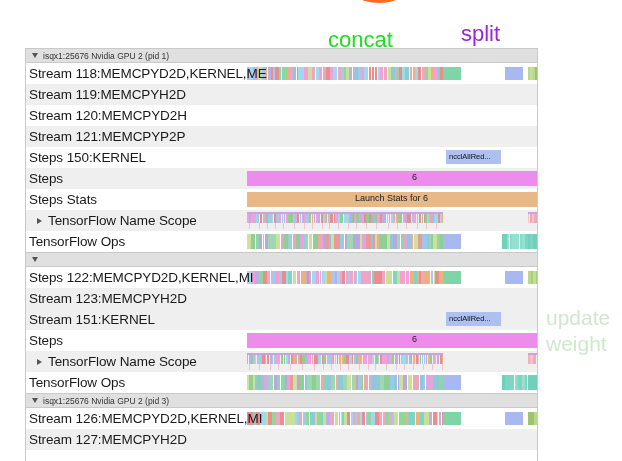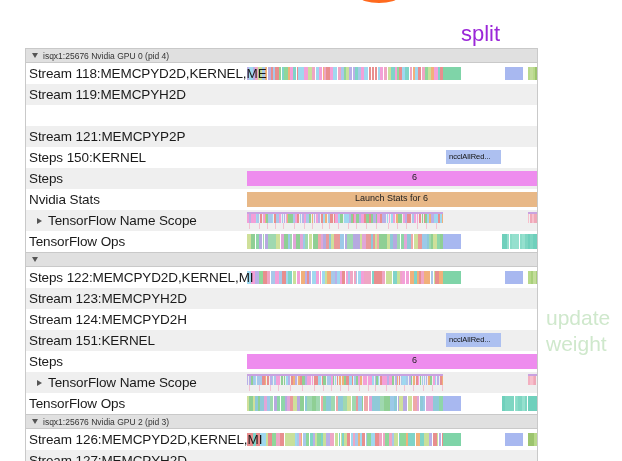--- a/index.html
+++ b/index.html
@@ -70,31 +70,32 @@
 
 <div id="stage">
 
   <div class="top-arc"></div>
 
   <div class="rect rect-concat"></div>
   <div class="rect rect-nccl"></div>
   <div class="rect rect-split"></div>
   <div class="rect rect-weight"></div>
 
+  <div class="anno anno-concat">concat</div>
   <div class="anno anno-split">split</div>
   <div class="anno anno-nccl">nccl</div>
   <div class="anno anno-weight">
     <div>update</div>
     <div>weight</div>
   </div>
 
   <div id="panel">
       <div class="grp-header">
         <span class="tri-down"></span>
-        <span>isqx1:25676 Nvidia GPU 0 (pid 4)</span>
+        <span>isqx1:25676 Nvidia GPU 2 (pid 1)</span>
       </div>
       <div class="row">
         <div class="track">
           <div class="bar" style="left: 0px; width: 2.25444px; top: 4px; height: 13px; background: rgb(185, 176, 232);"></div>
           <div class="bar" style="left: 2.38362px; width: 3.40419px; top: 4px; height: 13px; background: rgb(159, 216, 239);"></div>
           <div class="bar" style="left: 6.01031px; width: 2.17278px; top: 4px; height: 13px; background: rgb(185, 176, 232);"></div>
           <div class="bar" style="left: 8.48298px; width: 2.92046px; top: 4px; height: 13px; background: rgb(239, 166, 196);"></div>
           <div class="bar" style="left: 11.4296px; width: 3.35033px; top: 4px; height: 13px; background: rgb(201, 224, 154);"></div>
           <div class="bar" style="left: 15.1541px; width: 2.87284px; top: 4px; height: 13px; background: rgb(168, 200, 234);"></div>
           <div class="bar" style="left: 18.0831px; width: 2.2537px; top: 4px; height: 13px; background: rgb(241, 176, 122);"></div>
@@ -167,20 +168,21 @@
         <div class="row-label">Stream 118:MEMCPYD2D,KERNEL,ME</div>
       </div>
       <div class="row alt">
         <div class="track"></div>
         <div class="label-mask"></div>
         <div class="row-label">Stream 119:MEMCPYH2D</div>
       </div>
       <div class="row">
         <div class="track"></div>
         <div class="label-mask"></div>
+        <div class="row-label">Stream 120:MEMCPYD2H</div>
       </div>
       <div class="row alt">
         <div class="track"></div>
         <div class="label-mask"></div>
         <div class="row-label">Stream 121:MEMCPYP2P</div>
       </div>
       <div class="row">
         <div class="track">
           <div class="nccl-bar">ncclAllRed...</div>
         </div>
@@ -194,21 +196,21 @@
         </div>
         <div class="label-mask"></div>
         <div class="row-label">Steps</div>
       </div>
       <div class="row">
         <div class="track">
           <div class="launch-bar"></div>
           <div class="launch-txt">Launch Stats for 6</div>
         </div>
         <div class="label-mask"></div>
-        <div class="row-label">Nvidia Stats</div>
+        <div class="row-label">Steps Stats</div>
       </div>
       <div class="row alt">
         <div class="track">
           <div class="bar" style="left: 0px; width: 196px; top: 2px; height: 1.5px; background: rgb(201, 162, 224);"></div>
           <div class="bar" style="left: 0px; width: 2.30654px; top: 4px; height: 9px; background: rgb(243, 160, 216);"></div>
           <div class="bar" style="left: 2.41415px; width: 1.37815px; top: 4px; height: 9px; background: rgb(185, 176, 232);"></div>
           <div class="bar" style="left: 4.26342px; width: 1.78008px; top: 4px; height: 9px; background: rgb(243, 160, 216);"></div>
           <div class="bar" style="left: 6.49899px; width: 2.37416px; top: 4px; height: 9px; background: rgb(243, 160, 216);"></div>
           <div class="bar" style="left: 9.04331px; width: 1.31317px; top: 4px; height: 9px; background: rgb(159, 216, 239);"></div>
           <div class="bar" style="left: 10.3573px; width: 2.01376px; top: 4px; height: 9px; background: rgb(168, 200, 234);"></div>
@@ -490,25 +492,20 @@
           <div class="bar" style="left: 289.337px; width: 2.14359px; top: 4px; height: 13px; background: rgb(168, 207, 122);"></div>
         </div>
         <div class="label-mask"></div>
         <div class="row-label">Steps 122:MEMCPYD2D,KERNEL,MI</div>
       </div>
       <div class="row alt">
         <div class="track"></div>
         <div class="label-mask"></div>
         <div class="row-label">Stream 123:MEMCPYH2D</div>
       </div>
-      <div class="row">
-        <div class="track"></div>
-        <div class="label-mask"></div>
-        <div class="row-label">Stream 124:MEMCPYD2H</div>
-      </div>
       <div class="row alt">
         <div class="track">
           <div class="nccl-bar">ncclAllRed...</div>
         </div>
         <div class="label-mask"></div>
         <div class="row-label">Stream 151:KERNEL</div>
       </div>
       <div class="row">
         <div class="track">
           <div class="steps-bar"></div>

